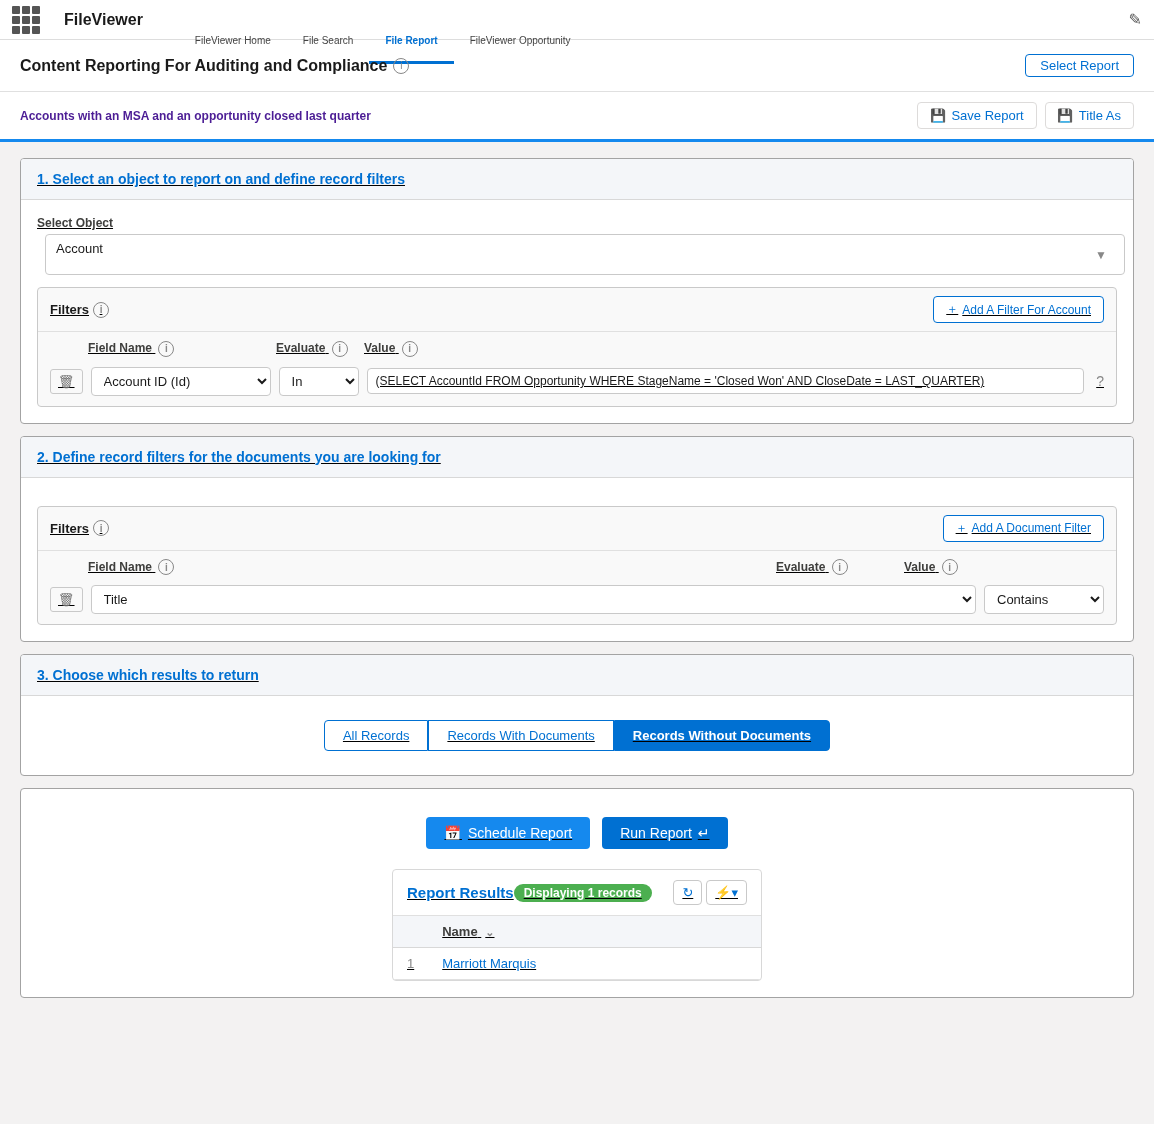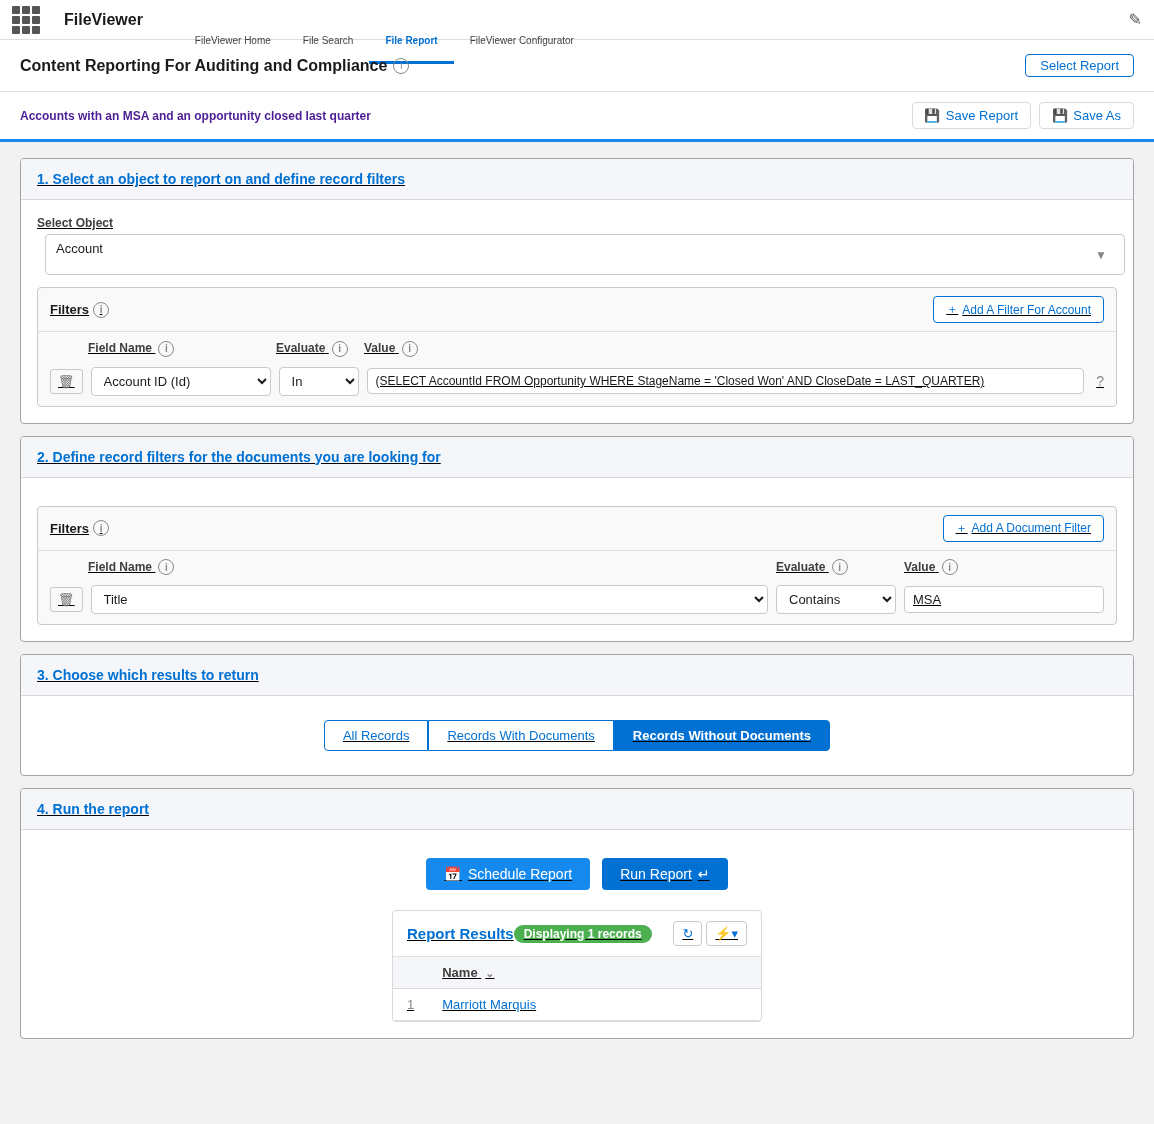--- a/index.html
+++ b/index.html
@@ -306,21 +306,21 @@
       <span></span>
     <span></span>
       <span></span>
       <span></span>
   </div>
   <span class="logo">FileViewer</span>
   <div class="nav-links">
     <a class="nav-link">FileViewer Home</a>
     <a class="nav-link">File Search</a>
     <a class="nav-link active">File Report</a>
-    <a class="nav-link">FileViewer Configurator</a>
+    <a class="nav-link">FileViewer Opportunity</a>
   </div>
   <span class="nav-edit">✎</span>
 </nav>
 
 <div class="page-wrapper">
 
   <div class="header-card">
     <div class="title-area">
       <h1>Content Reporting For Auditing and Compliance</h1>
       <span class="info-icon">i</span>
@@ -330,21 +330,21 @@
 
   <div class="sub-header">
     <span class="report-title">Accounts with an MSA and an opportunity closed last quarter</span>
     <div class="actions">
       <button class="save-btn">
         <span>💾</span>
         <span>Save Report</span>
       </button>
       <button class="save-btn">
         <span>💾</span>
-        <span>Save As</span>
+        <span>Title As</span>
       </button>
     </div>
   </div>
 
   <div class="main-content">
 
     <div class="section-card">
       <div class="section-header">1. Select an object to report on and define record filters</div>
       <div class="section-body">
         <label class="form-label">Select Object</label>
@@ -450,39 +450,37 @@
             <div style="position:relative; flex:1;">
               <select class="filter-select" style="width:100%;">
                 <option>Title</option>
               </select>
             </div>
             <div style="position:relative; width:120px;">
               <select class="filter-select" style="width:100%;">
                 <option>Contains</option>
               </select>
             </div>
-            <input class="filter-select" type="text" style="width: 200px;" value="MSA">
           </div>
         </div>
       </div>
     </div>
 
     <div class="section-card">
       <div class="section-header">3. Choose which results to return</div>
       <div class="section-body">
         <div class="results-toggle">
           <button class="toggle-btn">All Records</button>
           <button class="toggle-btn">Records With Documents</button>
           <button class="toggle-btn active">Records Without Documents</button>
         </div>
       </div>
     </div>
 
     <div class="section-card">
-      <div class="section-header">4. Run the report</div>
       <div class="section-body">
         <div class="run-area">
           <button class="schedule-btn">
             <span>📅</span>
             <span>Schedule Report</span>
           </button>
           <button class="run-btn">
             <span>Run Report</span>
             <span>↵</span>
           </button>

